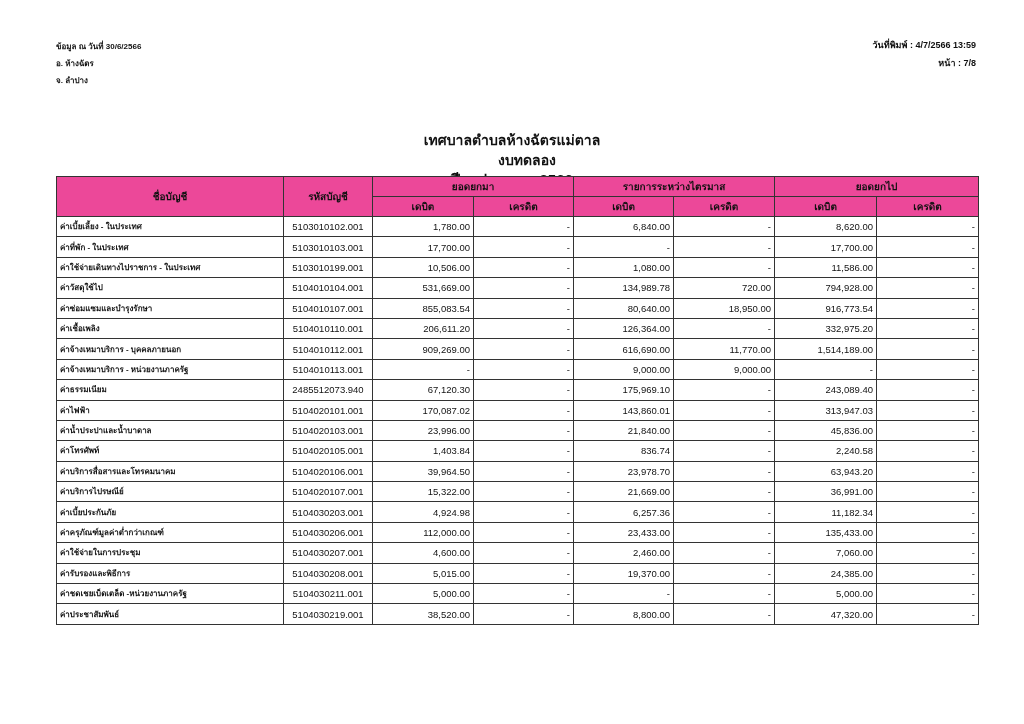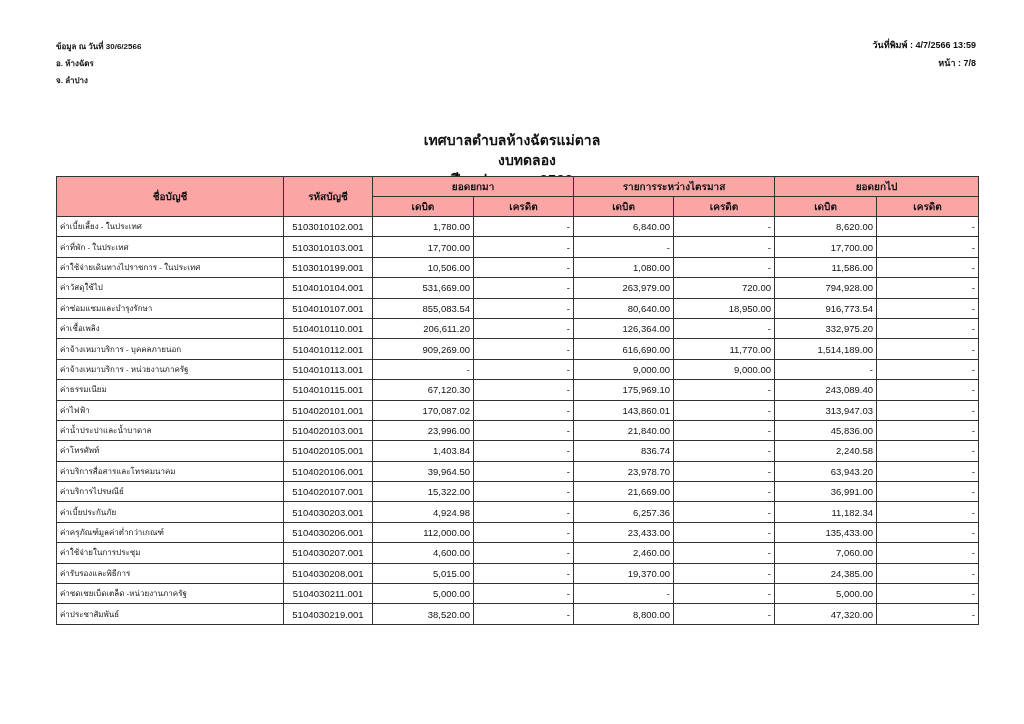--- a/index.html
+++ b/index.html
@@ -12,22 +12,22 @@
   .titles { position:absolute; left:0; width:1024px; top:94px; text-align:center;margin-top:36px; }
   .titles .t1 { font-size:14px; font-weight:bold; line-height:20px; }
   .titles .t2 { font-size:14px; font-weight:bold; line-height:20px;padding-left:30px; }
   .titles .t3 { font-size:15px; font-weight:bold; line-height:20px; }
   .titles .t4 { font-size:12px; font-weight:bold; line-height:18px; }
   table.tb {
     position:absolute; left:56px; top:176px; width:922px;
     border-collapse:collapse; table-layout:fixed; font-size:9px;
   }
   table.tb th, table.tb td { border:1.2px solid #333; padding:0 3px; height:19.4px; white-space:nowrap; overflow:hidden; }
-  table.tb th { background:#fca5a5; font-weight:bold; text-align:center; height:19px; font-size:10px; }
-  table.tb td.name { text-align:left; font-size:8px; font-weight:normal; }
+  table.tb th { background:#ec4899; font-weight:bold; text-align:center; height:19px; font-size:10px; }
+  table.tb td.name { text-align:left; font-size:8px; font-weight:bold; }
   table.tb td.code { text-align:center; font-size:9.5px; }
   table.tb td.num { text-align:right; font-size:9.5px; }
   .watermark { position:absolute; right:20px; top:693px; font-size:14px; color:#222;margin-top:38px; }
 </style>
 </head>
 <body>
 
 <div class="hdr-left">
   <div>ข้อมูล ณ วันที่ 30/6/2566</div>
   <div>อ. ห้างฉัตร</div>
@@ -102,21 +102,21 @@
         <td class="num">1,080.00</td>
         <td class="num">-</td>
         <td class="num">11,586.00</td>
         <td class="num">-</td>
       </tr>
       <tr>
         <td class="name">ค่าวัสดุใช้ไป</td>
         <td class="code">5104010104.001</td>
         <td class="num">531,669.00</td>
         <td class="num">-</td>
-        <td class="num">263,979.00</td>
+        <td class="num">134,989.78</td>
         <td class="num">720.00</td>
         <td class="num">794,928.00</td>
         <td class="num">-</td>
       </tr>
       <tr>
         <td class="name">ค่าซ่อมแซมและบำรุงรักษา</td>
         <td class="code">5104010107.001</td>
         <td class="num">855,083.54</td>
         <td class="num">-</td>
         <td class="num">80,640.00</td>
@@ -149,21 +149,21 @@
         <td class="code">5104010113.001</td>
         <td class="num">-</td>
         <td class="num">-</td>
         <td class="num">9,000.00</td>
         <td class="num">9,000.00</td>
         <td class="num">-</td>
         <td class="num">-</td>
       </tr>
       <tr>
         <td class="name">ค่าธรรมเนียม</td>
-        <td class="code">5104010115.001</td>
+        <td class="code">2485512073.940</td>
         <td class="num">67,120.30</td>
         <td class="num">-</td>
         <td class="num">175,969.10</td>
         <td class="num">-</td>
         <td class="num">243,089.40</td>
         <td class="num">-</td>
       </tr>
       <tr>
         <td class="name">ค่าไฟฟ้า</td>
         <td class="code">5104020101.001</td>

